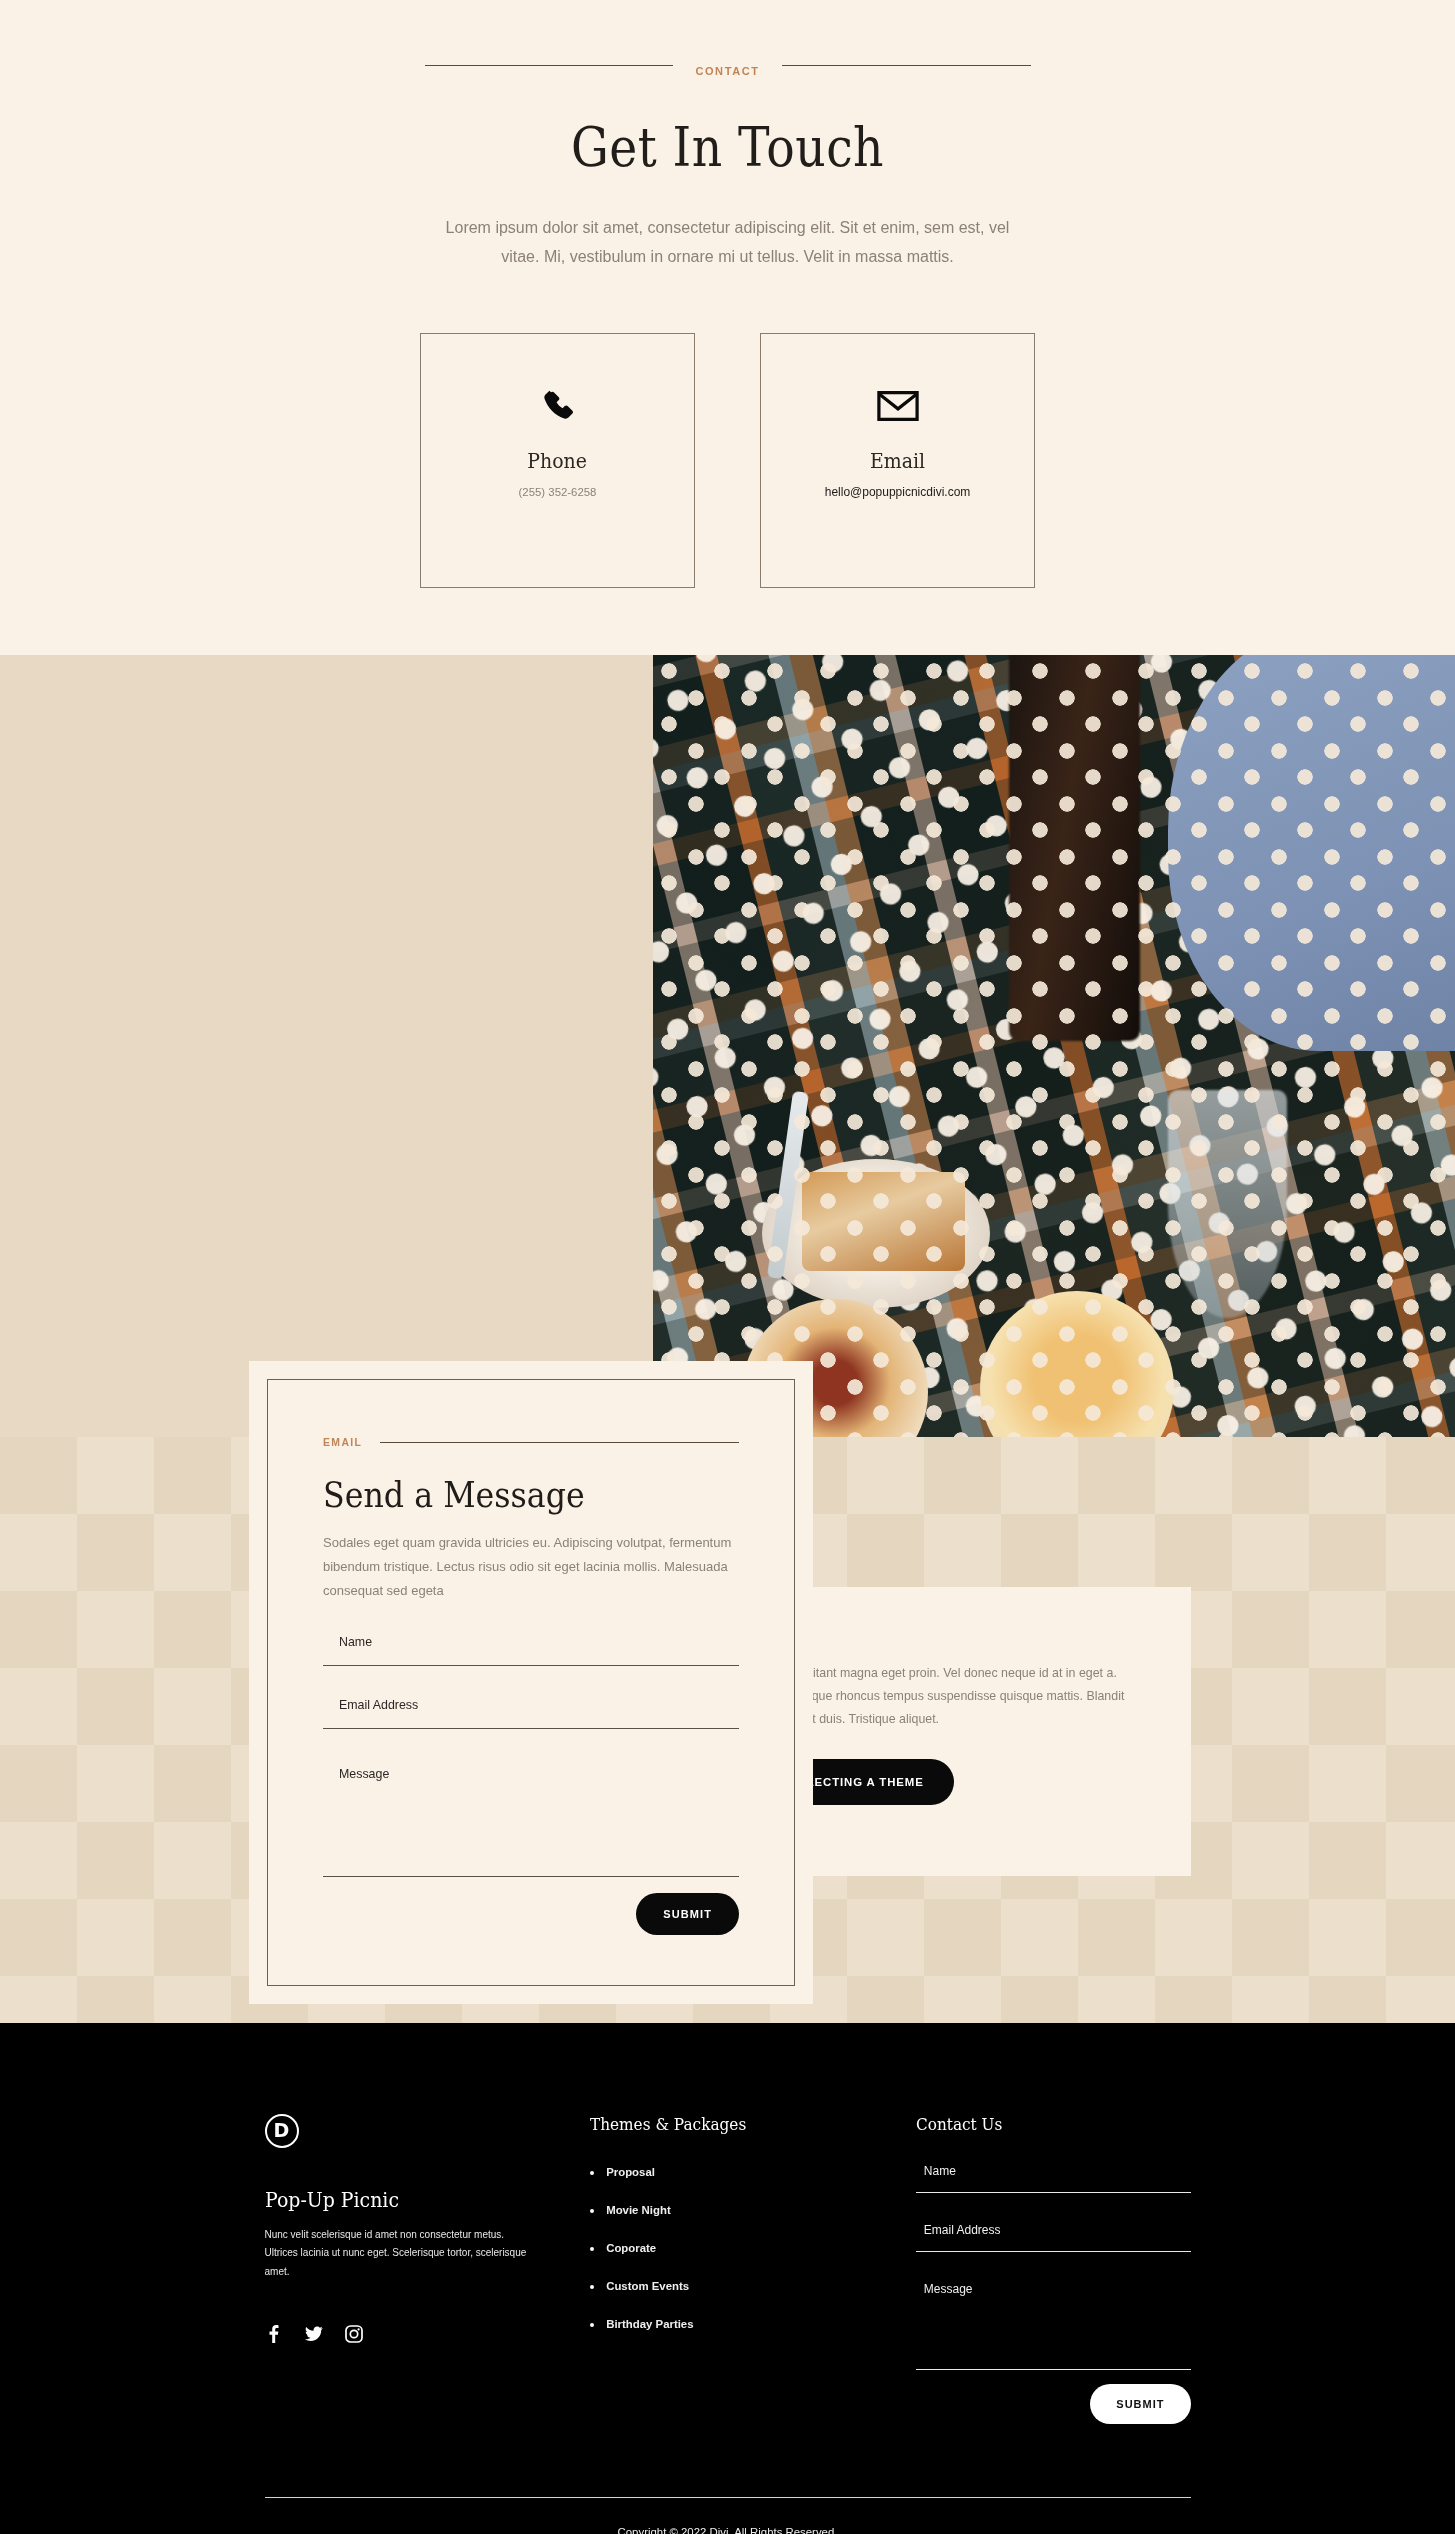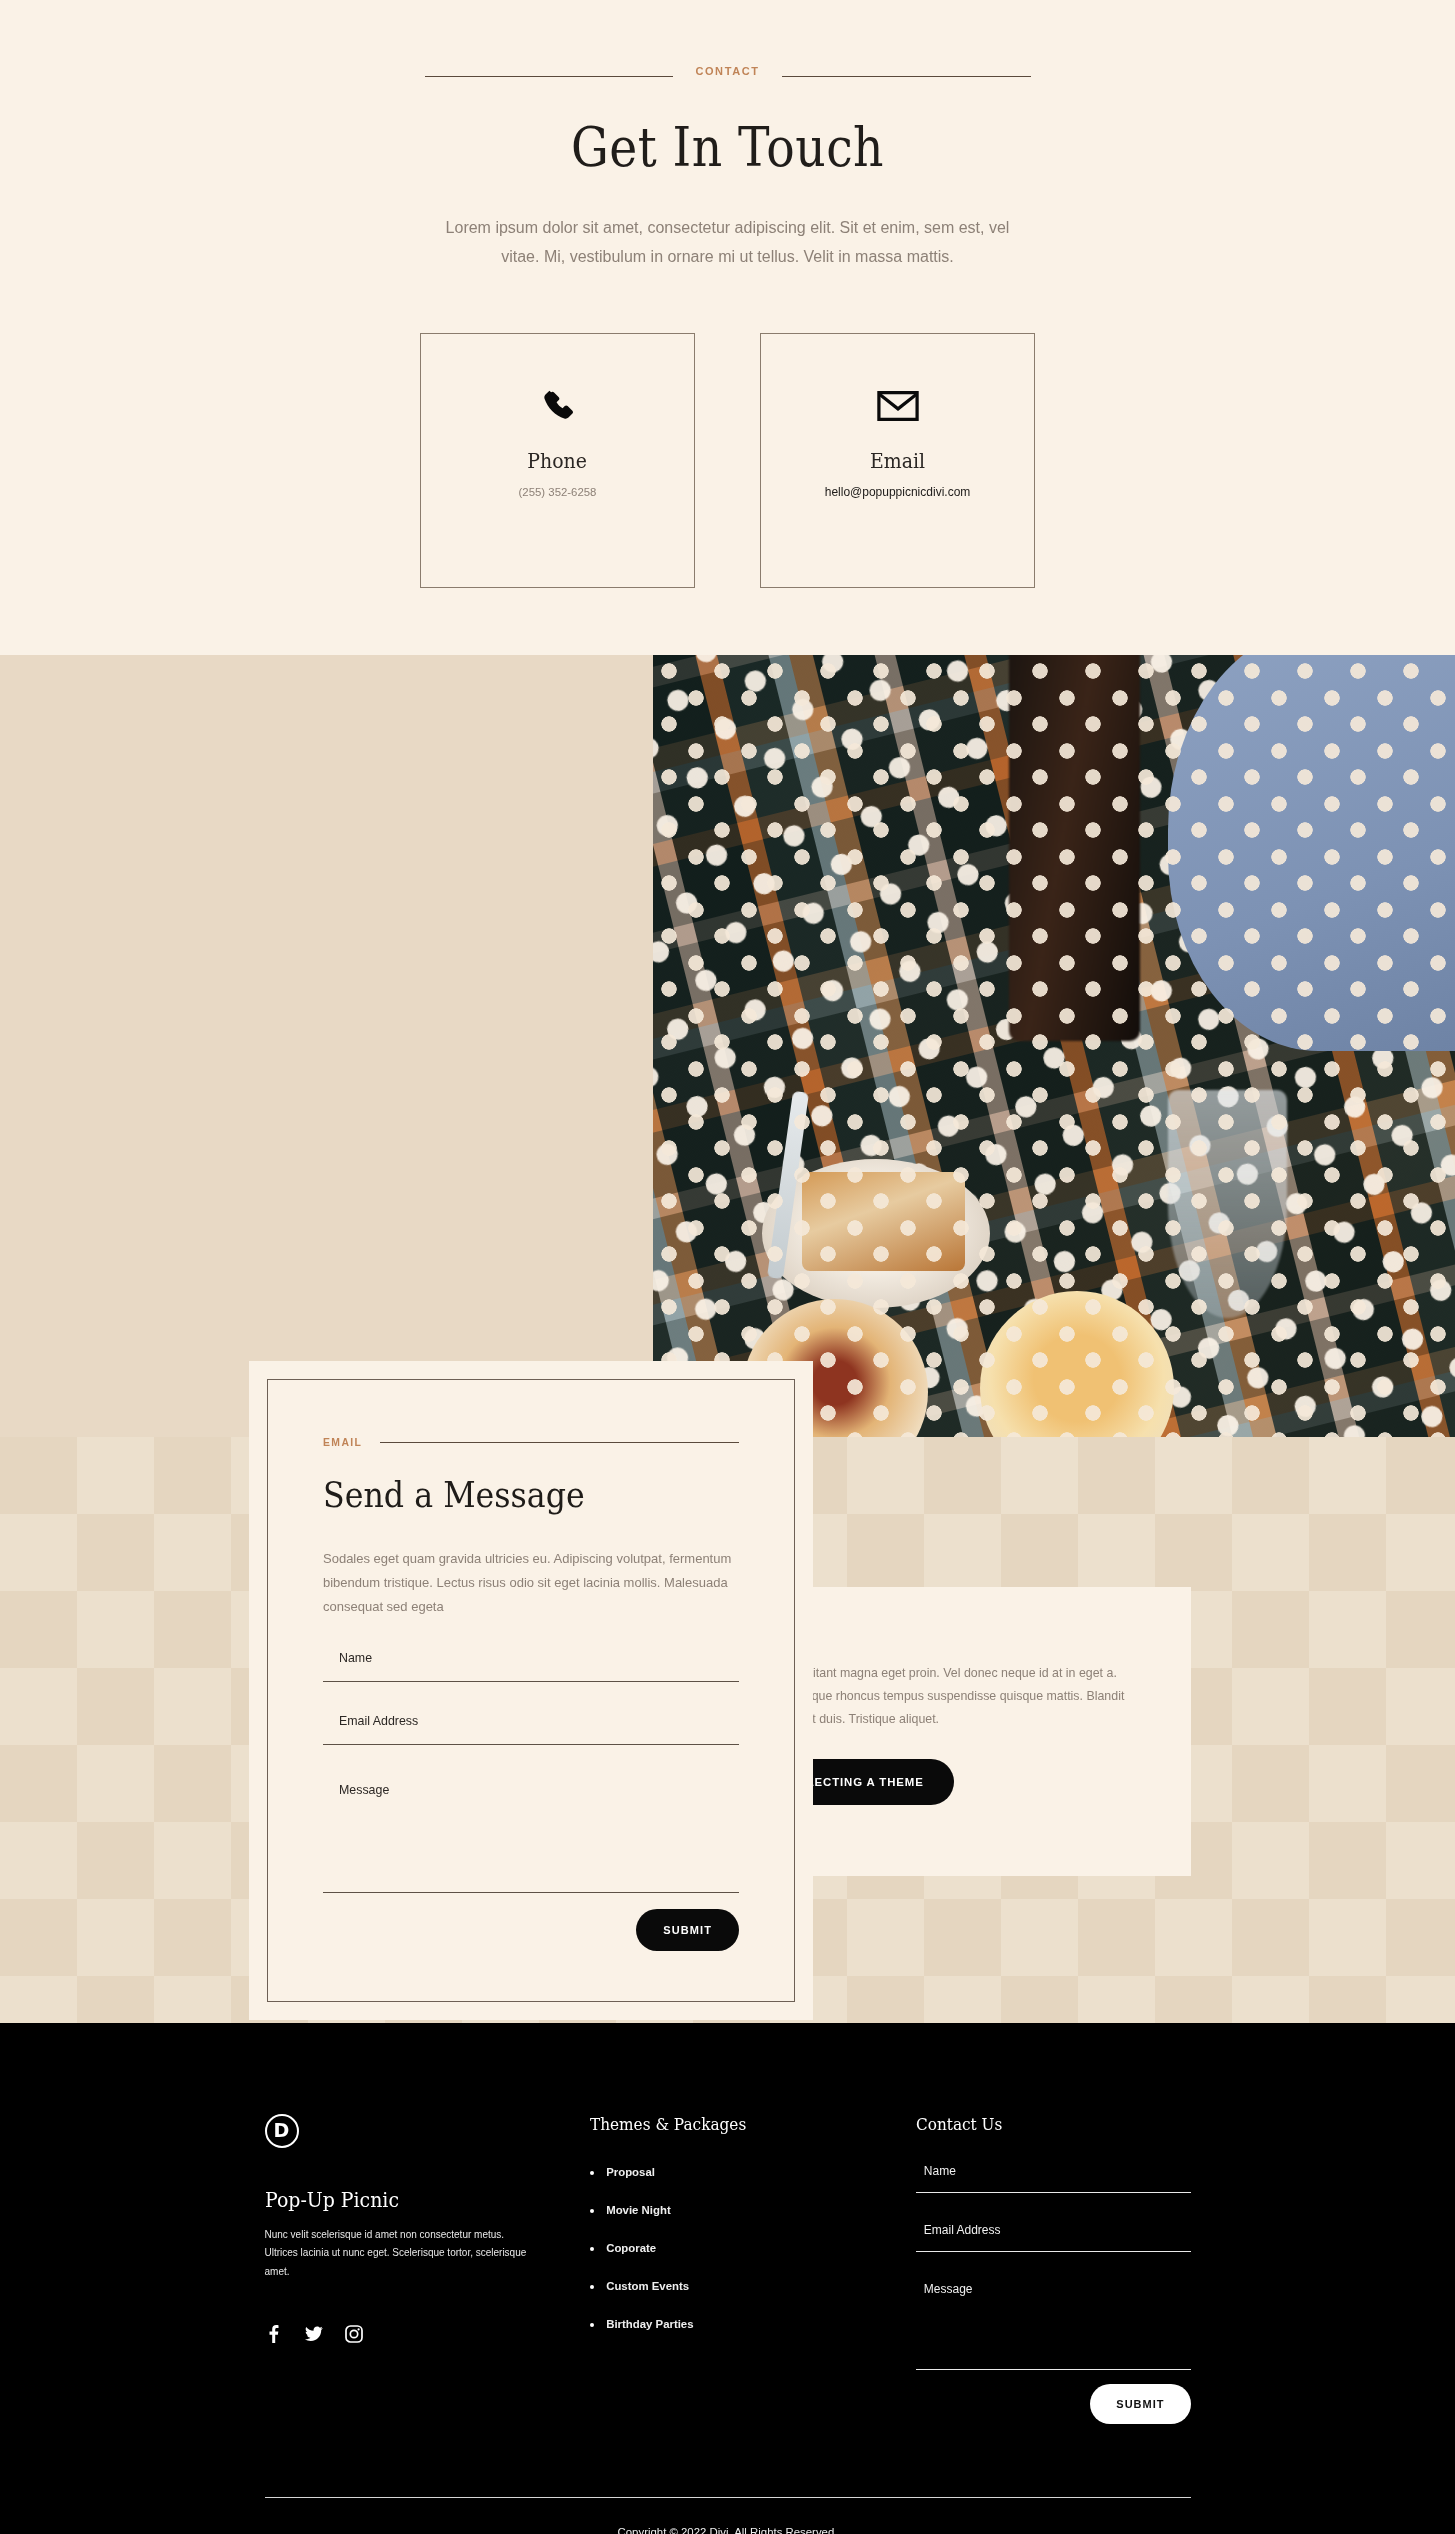--- a/index.html
+++ b/index.html
@@ -11,21 +11,21 @@
     -webkit-font-smoothing: antialiased;
   }
   .page { width: 1455px; position: relative; overflow: hidden; }
 
   
   .s-contact {
     background: #faf2e7;
     padding: 65px 0 67px;
   }
   .eyebrow-row {
-    display: flex; align-items: flex-end; justify-content: center;
+    display: flex; align-items: flex-start; justify-content: center;
     gap: 22px; width: 606px; margin: 0 auto;
   }
   .eyebrow-line { flex: 1; height: 1px; background: #5a4a3c; }
   .eyebrow-text {
     font-size: 11px; letter-spacing: 1.6px; font-weight: 700;
     color: #c08457; text-transform: uppercase;
   }
   .h-big {
     font-family: "DejaVu Serif", serif;
     font-weight: 400;
@@ -182,21 +182,21 @@
     font-size: 10.4px; font-weight: 700; letter-spacing: 1.4px;
     color: #c08457;
   }
   .form-eyebrow-line { flex: 1; height: 1px; background: #5a4a3c; }
   .form-title {
     font-family: "DejaVu Serif", serif; font-weight: 400;
     font-size: 36px; color: #1f1c19; margin-top: 26px;
     transform: scaleX(0.88); transform-origin: left;
   }
   .form-copy {
-    margin-top: 32px; font-size: 13px; line-height: 1.85; color: #8d8177;
+    margin-top: 16px; font-size: 13px; line-height: 1.85; color: #8d8177;
   }
   .field {
     margin-top: 26px; border-bottom: 1px solid #5d5146;
   }
   .field-label {
     font-size: 12.4px; color: #2b2724; padding: 6px 0 16px 16px;
   }
   .field.msg { margin-top: 32px; }
   .field.msg .field-label { padding-bottom: 95px; }
   .submit-row { display: flex; justify-content: flex-end; margin-top: 16px; }

